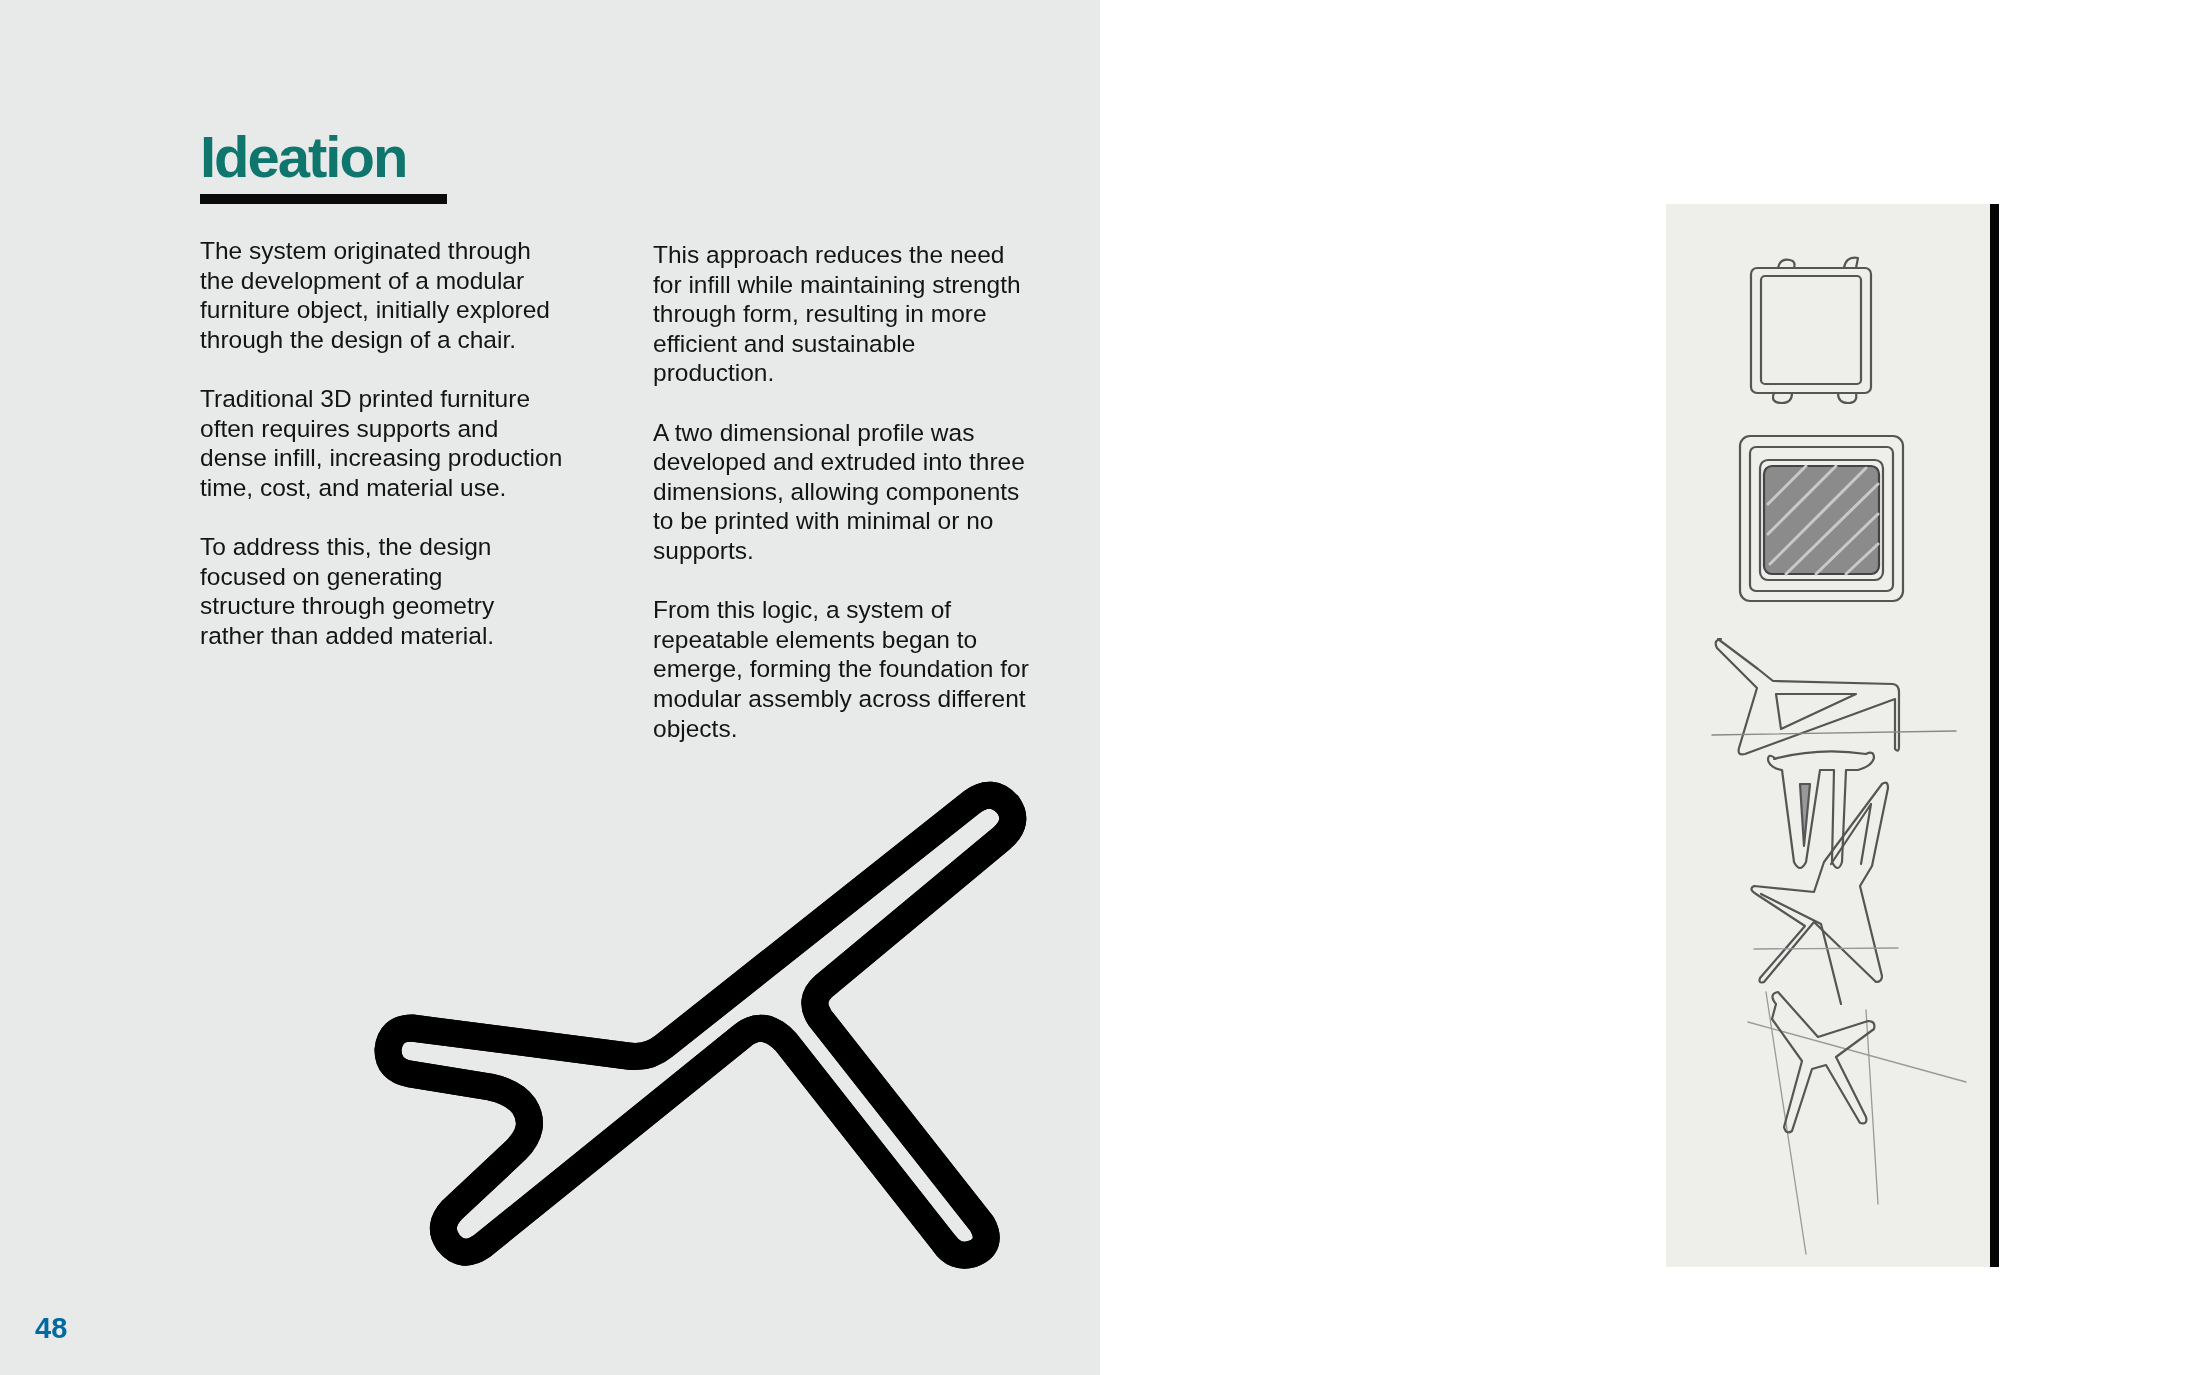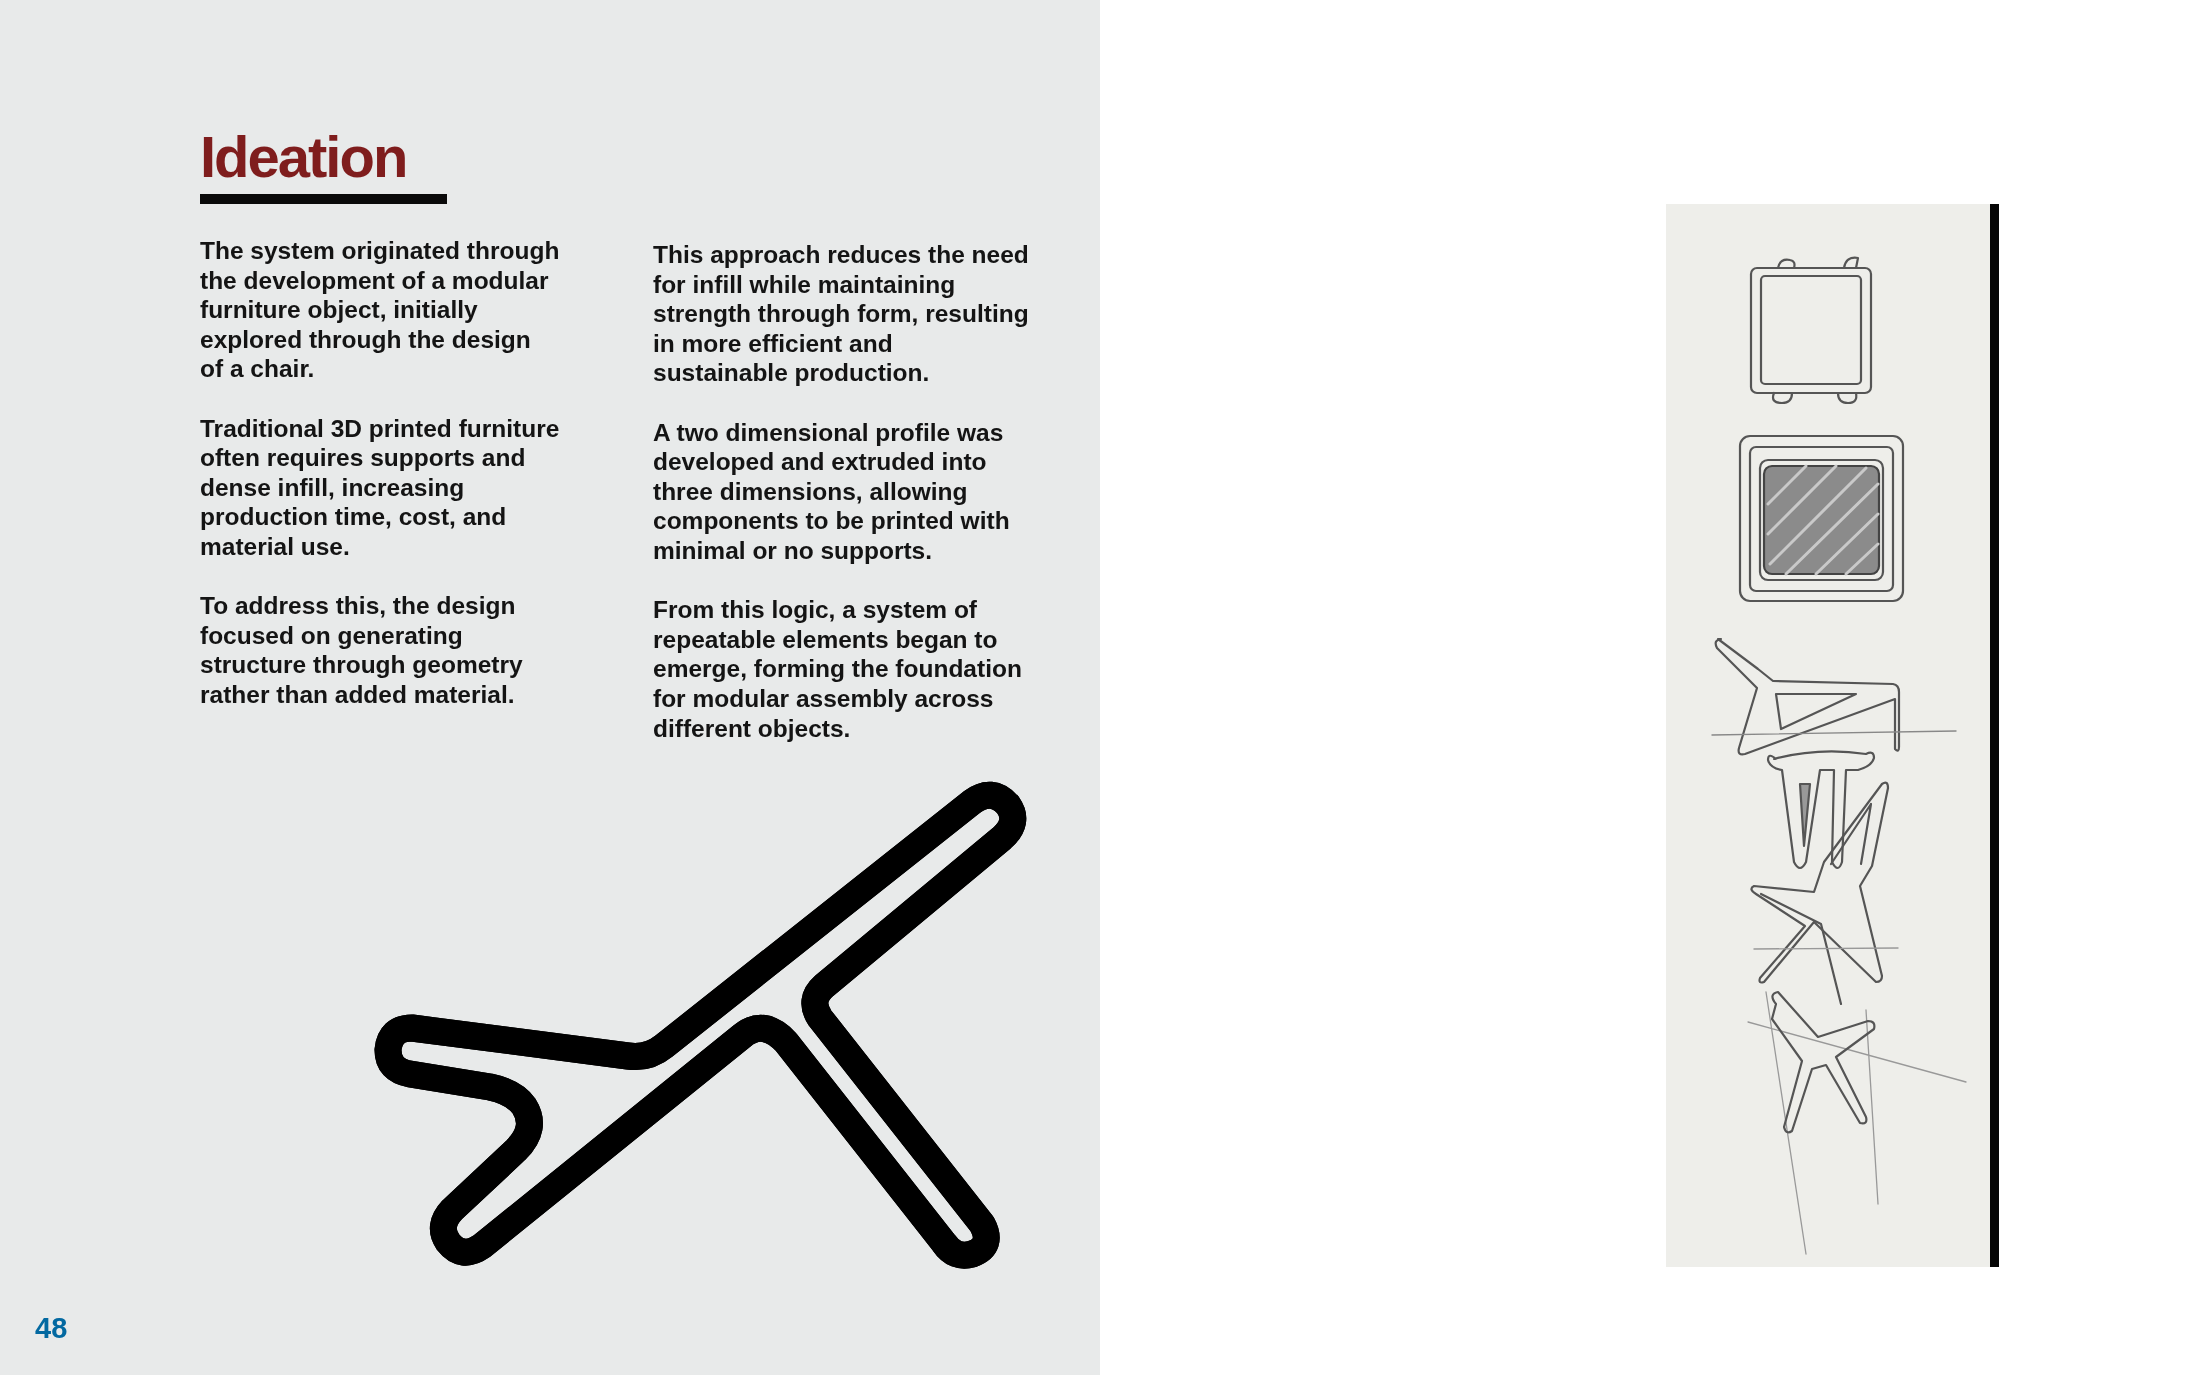--- a/index.html
+++ b/index.html
@@ -13,31 +13,31 @@
       position: absolute; left: 0; top: 0; width: 1100px; height: 1375px;
       background: #e8eaea;
     }
     .page-right {
       position: absolute; left: 1100px; top: 0; width: 1100px; height: 1375px;
       background: #ffffff;
     }
     .title {
       position: absolute; left: 200px; top: 128px;
       font-size: 58px; font-weight: 700; letter-spacing: -2px;
-      line-height: 1; margin: 0; color: #7f1d1d;
+      line-height: 1; margin: 0; color: #0f766e;
     }
     .title-rule {
       position: absolute; left: 200px; top: 194px; width: 247px; height: 10px;
       background: #0a0a0a;
     }
     .col {
       position: absolute; width: 390px;
       font-size: 24.5px; line-height: 29.6px; color: #141414;
     }
-    .col p { margin: 0 0 29.6px 0; font-weight: bold; }
+    .col p { margin: 0 0 29.6px 0; }
     .col-1 { left: 200px; top: 236px; }
     .col-2 { left: 653px; top: 240px; }
     .page-number {
       position: absolute; left: 35px; top: 1312px;
       font-size: 29px; font-weight: 700; color: #0369a1;
     }
     .chair-figure {
       position: absolute; left: 0; top: 0; width: 1100px; height: 1375px;
       pointer-events: none;
     }

